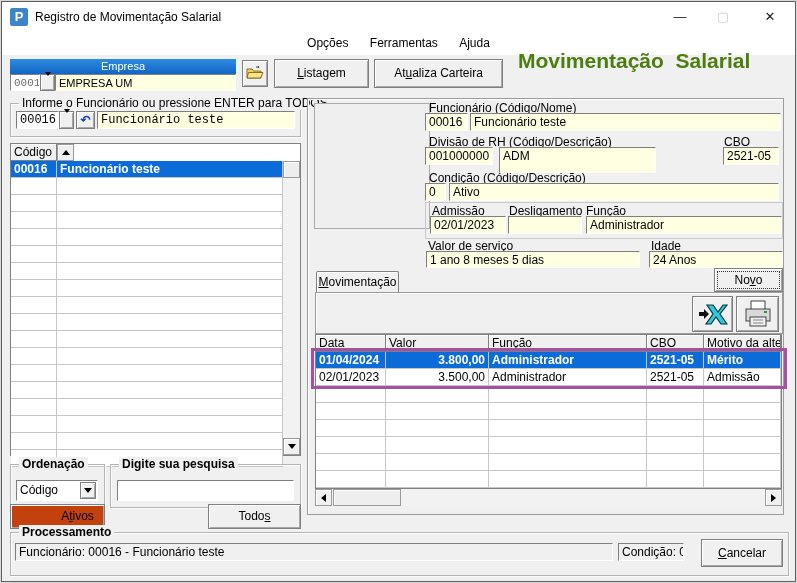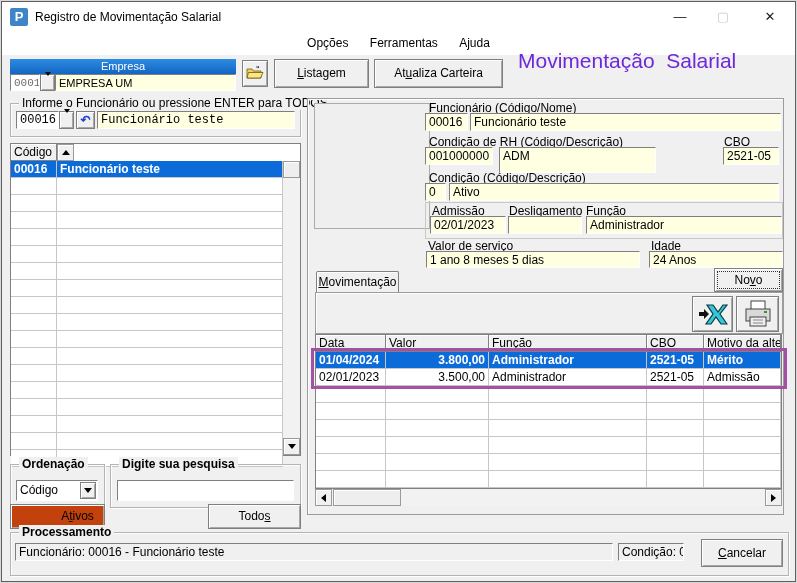--- a/index.html
+++ b/index.html
@@ -31,21 +31,21 @@
   
   .emphdr{background:linear-gradient(180deg,#2e8ce0,#1265c4);color:#fff;font-size:11px;text-align:center;line-height:15px;}
   .mono{font-family:"Liberation Mono","DejaVu Sans Mono",monospace;}
   .spin{display:flex;flex-direction:column;align-items:center;justify-content:center;}
   .tri-d{width:0;height:0;border-left:3px solid transparent;border-right:3px solid transparent;border-top:4px solid #000;}
   .tri-u{width:0;height:0;border-left:4px solid transparent;border-right:4px solid transparent;border-bottom:5px solid #000;}
   .tri-dn{width:0;height:0;border-left:4px solid transparent;border-right:4px solid transparent;border-top:5px solid #000;}
   .tri-l{width:0;height:0;border-top:4px solid transparent;border-bottom:4px solid transparent;border-right:5px solid #000;}
   .tri-r{width:0;height:0;border-top:4px solid transparent;border-bottom:4px solid transparent;border-left:5px solid #000;}
   .uline{width:7px;height:1px;background:#000;margin-top:1px;}
-  .pagetitle{color:#6d28d9;font-size:21px;font-weight:normal;white-space:pre;}
+  .pagetitle{color:#4d7c0f;font-size:21px;font-weight:bold;white-space:pre;}
   
   .grid{background:#fff;border:1px solid #808080;}
   .hrow{display:flex;height:17px;}
   .hcell{background:#F0F0F0;border-right:1px solid #808080;border-bottom:1px solid #808080;
     box-shadow:inset 1px 1px 0 #fff;padding:1px 3px;white-space:nowrap;overflow:hidden;}
   .brow{display:flex;height:17px;background:#fff;}
   .bcell{border-right:1px solid #c6c6c6;border-bottom:1px solid #c6c6c6;padding:1px 3px;white-space:nowrap;overflow:hidden;}
   .brow.sel{background:#0b6bd8;color:#fff;font-weight:bold;}
   .num{text-align:right;}
   .sbv{background:#f2f2f2;}
@@ -212,21 +212,21 @@
   <div class="abs btn" style="left:8px;top:502px;width:95px;height:25px;line-height:23px;background:#c2410c;padding-left:40px;"><span class="cap">A<u>t</u>ivos</span></div>
   <div class="abs btn" style="left:206px;top:502px;width:93px;height:25px;line-height:23px;"><span class="cap">Todo<u>s</u></span></div>
 
   <div class="abs" style="left:305px;top:96px;width:477px;height:417px;border:1px solid #9c9c9c;box-shadow:inset 1px 1px 0 #fff;"></div>
   <div class="abs" style="left:312px;top:101px;width:116px;height:126px;border:1px solid #ababab;background:#efefef;"></div>
 
   <div class="abs lbl" style="left:427px;top:99px;">Funcionário (Código/Nome)</div>
   <div class="abs sunken" style="left:423px;top:111px;width:43px;height:18px;">00016</div>
   <div class="abs sunken" style="left:468px;top:111px;width:311px;height:18px;">Funcionário teste</div>
 
-  <div class="abs lbl" style="left:427px;top:133px;">Condição de RH (Código/Descrição)</div>
+  <div class="abs lbl" style="left:427px;top:133px;">Divisão de RH (Código/Descrição)</div>
   <div class="abs lbl" style="left:722px;top:133px;">CBO</div>
   <div class="abs sunken" style="left:423px;top:145px;width:68px;height:18px;">001000000</div>
   <div class="abs sunken" style="left:497px;top:145px;width:157px;height:26px;">ADM</div>
   <div class="abs sunken" style="left:721px;top:145px;width:56px;height:18px;">2521-05</div>
 
   <div class="abs lbl" style="left:427px;top:169px;text-align:right;">Condição (Código/Descrição)</div>
   <div class="abs sunken" style="left:423px;top:181px;width:21px;height:18px;">0</div>
   <div class="abs sunken" style="left:447px;top:181px;width:330px;height:18px;">Ativo</div>
 
   <div class="abs" style="left:423px;top:200px;width:358px;height:37px;border:1px solid #c8c8c8;"></div>

